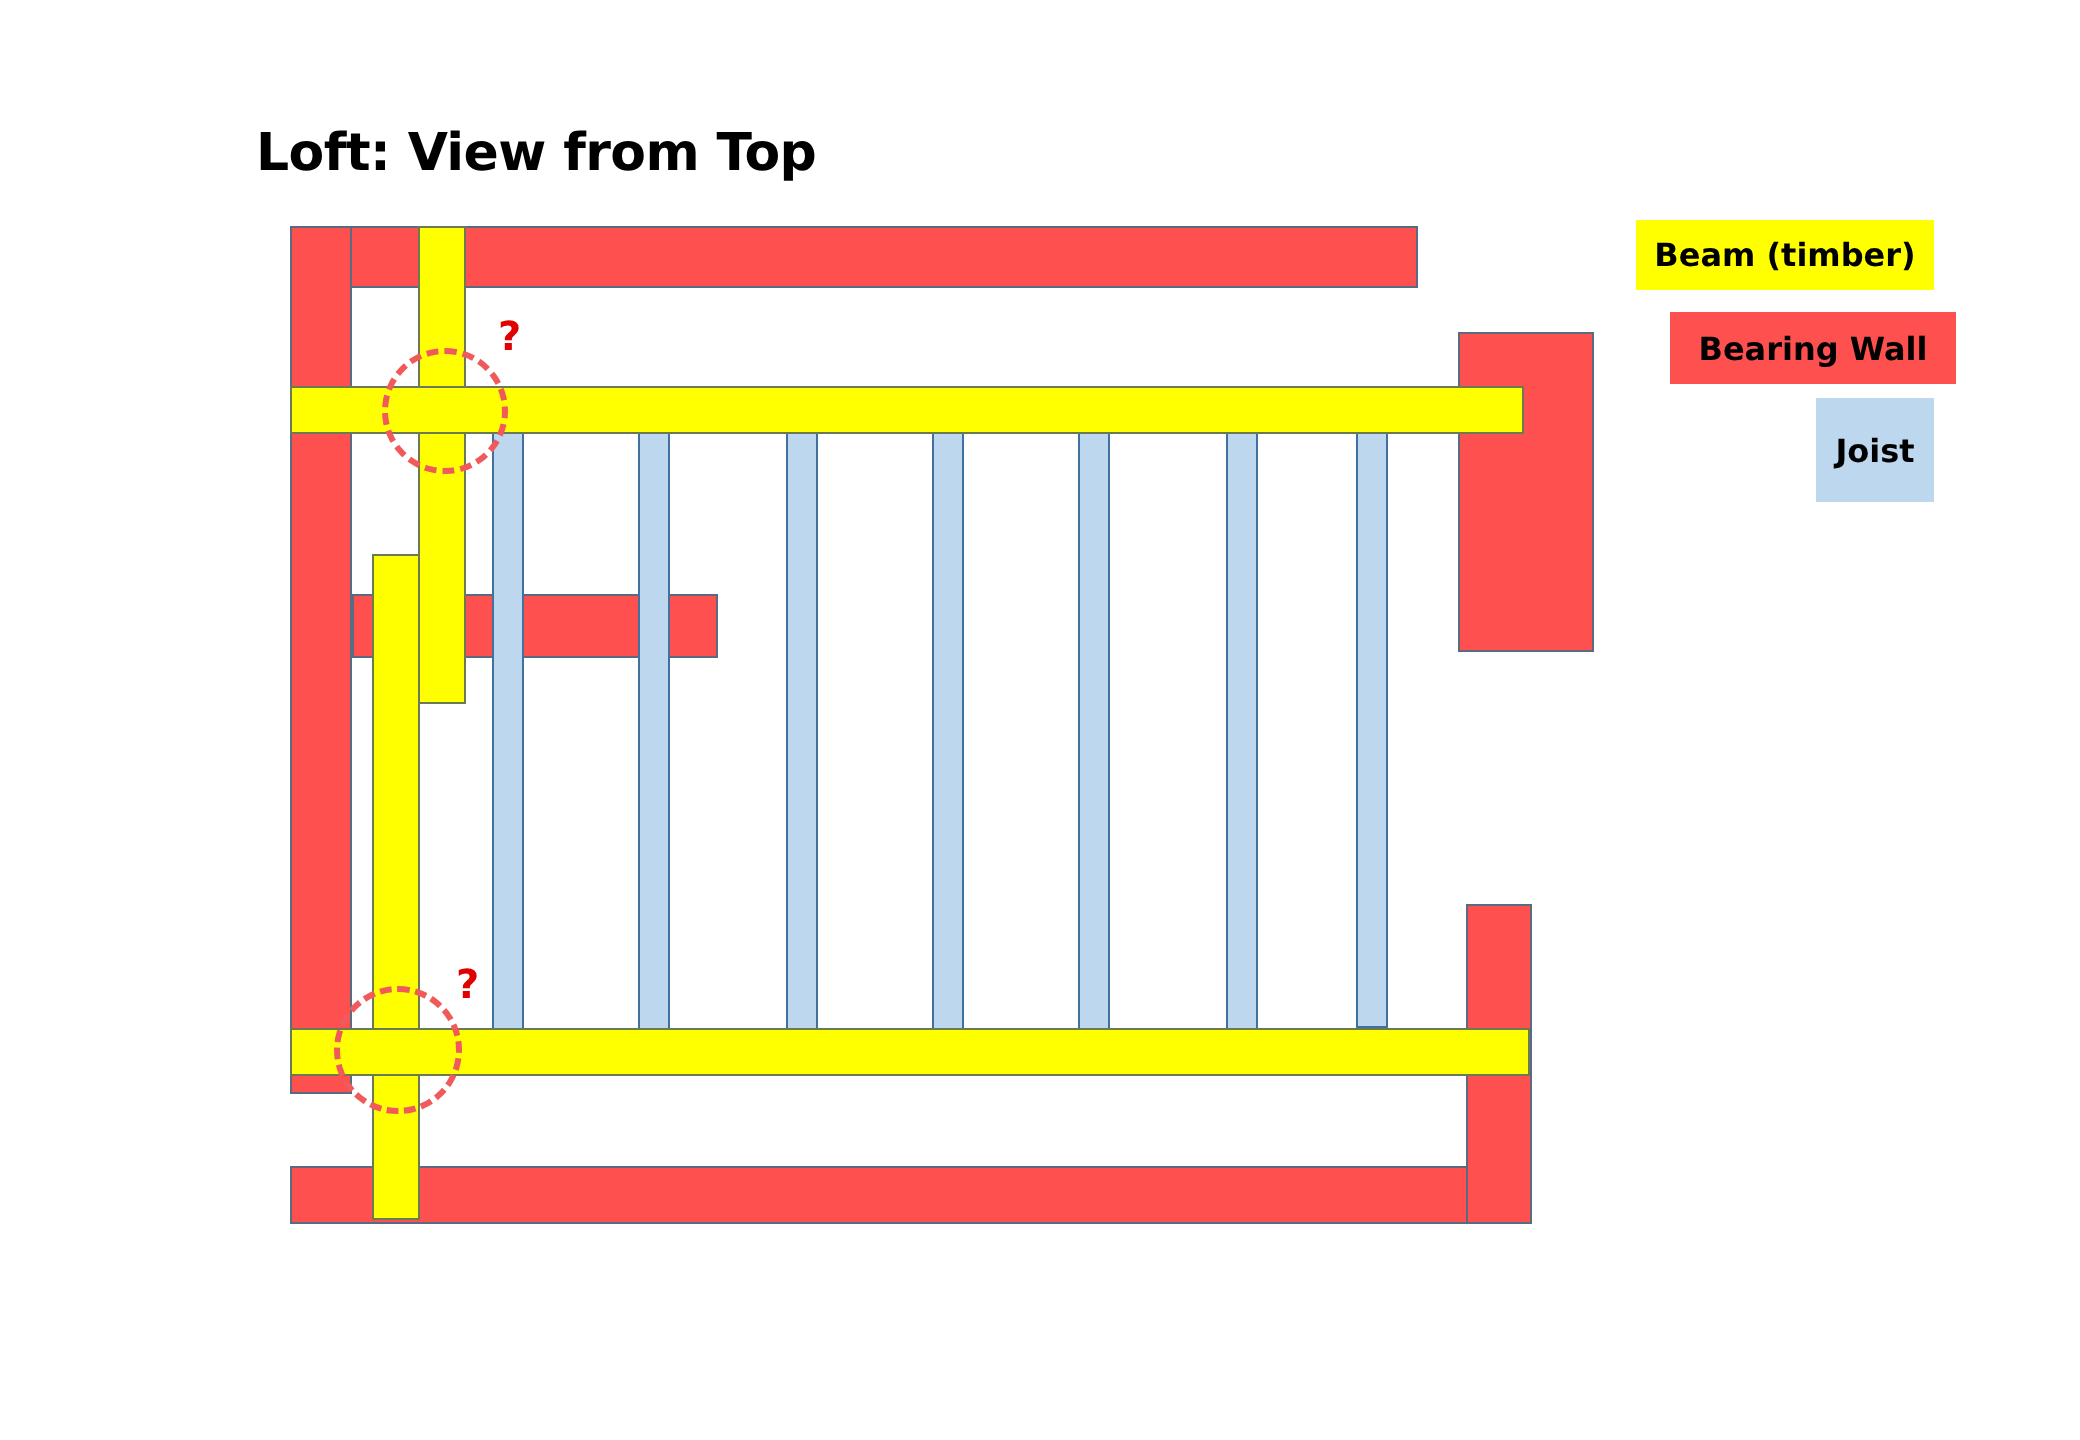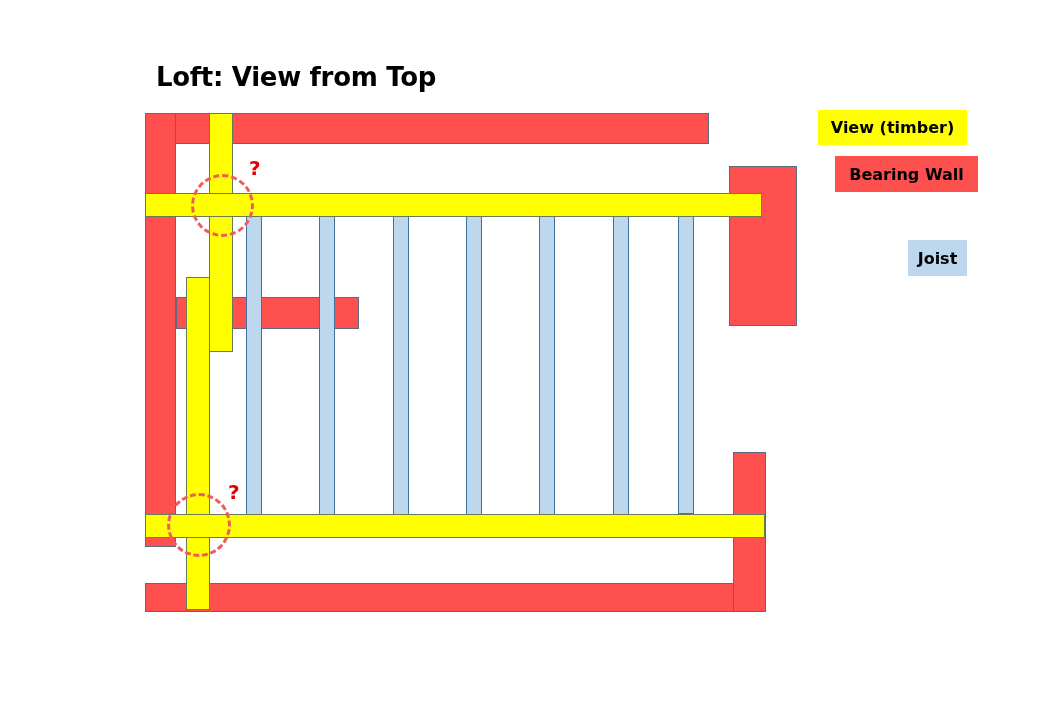--- a/index.html
+++ b/index.html
@@ -1,17 +1,17 @@
 <!DOCTYPE html>
 <html><head>
 <meta charset="utf-8">
 <style>
   html, body { margin: 0; padding: 0; background: #ffffff; }
   body { width: 1040px; height: 720px; position: relative; overflow: hidden; font-family: "DejaVu Sans", "Liberation Sans", sans-serif; }
-  .title { position: absolute; left: 156px; top: 62px; font-size: 26px; font-weight: bold; color: #000; letter-spacing: -0.3px; }
+  .title { position: absolute; left: 128px; top: 62px; font-size: 26px; font-weight: bold; color: #000; letter-spacing: -0.3px; }
   .shape { position: absolute; box-sizing: border-box; border: 1px solid #5a6a80; }
   .wall { background: #ff5050; }
   .beam { background: #ffff00; border-color: #6b7a50; }
   .joist { background: #bdd7ee; border-color: #41719c; }
   .circle { position: absolute; box-sizing: border-box; border: 3px dashed #f05a5a; border-radius: 50%; background: transparent; }
   .qmark { position: absolute; color: #e00000; font-weight: bold; font-size: 20px; }
   .legend { position: absolute; box-sizing: border-box; font-weight: bold; font-size: 16px; color: #000; display: flex; align-items: center; justify-content: center; }
   .legend.beam-l { background: #ffff00; }
   .legend.wall-l { background: #ff5050; }
   .legend.joist-l { background: #bdd7ee; }
@@ -41,20 +41,20 @@
 
 <div class="shape beam" style="left:145px; top:193px; width:617px; height:24px;"></div>
 <div class="shape beam" style="left:145px; top:514px; width:620px; height:24px;"></div>
 
 <div class="circle" style="left:191px; top:174px; width:63px; height:63px;"></div>
 <div class="qmark" style="left:249px; top:156px;">?</div>
 <div class="circle" style="left:167px; top:493px; width:64px; height:64px;"></div>
 <div class="qmark" style="left:228px; top:480px;">?</div>
 
 <div class="legend beam-l" style="left:818px; top:110px; width:149px; height:35px;">
-  <span>View (timber)</span>
+  <span>Beam (timber)</span>
 </div>
 <div class="legend wall-l" style="left:835px; top:156px; width:143px; height:36px;">
   <span>Bearing Wall</span>
 </div>
-<div class="legend joist-l" style="left:908px; top:199px; width:59px; height:36px;margin-top:41px;">
+<div class="legend joist-l" style="left:908px; top:199px; width:59px; height:52px;">
   <span>Joist</span>
 </div>
 
 </body></html>

